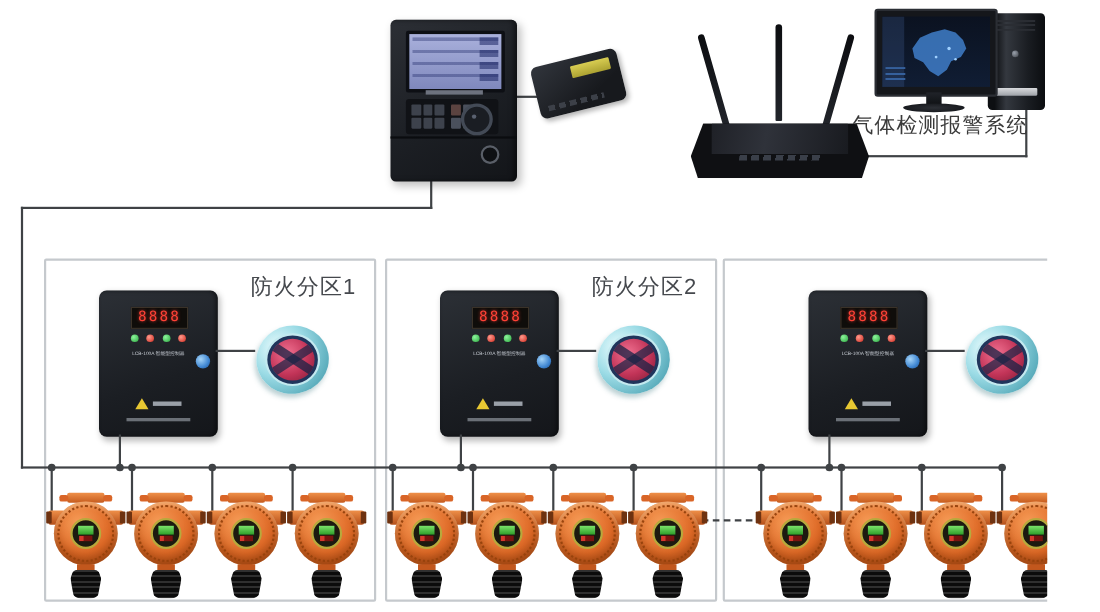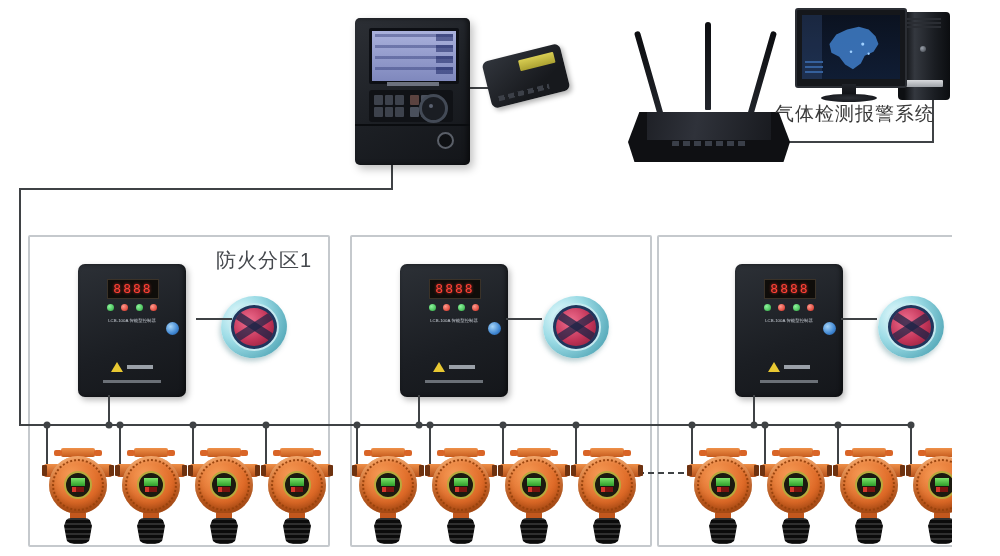--- a/index.html
+++ b/index.html
@@ -226,21 +226,21 @@
   <div class="sys-label">气体检测报警系统</div>
 
 <div class="wire" style="left: 470px; top: 87px; width: 22px; height: 2px;"></div>
     <div class="wire" style="left: 391px; top: 164px; width: 2px; height: 26px;"></div>
     <div class="wire" style="left: 19px; top: 188px; width: 374px; height: 2px;"></div>
     <div class="wire" style="left: 19px; top: 188px; width: 2px; height: 238px;"></div>
     <div class="wire" style="left: 748px; top: 141px; width: 186px; height: 2px;"></div>
     <div class="wire" style="left: 932px; top: 99px; width: 2px; height: 44px;"></div>
     <div class="wire" style="left: 19px; top: 424px; width: 894px; height: 2px;"></div>
     <div class="wire dashed" style="left: 638px; top: 472px; width: 56px; height: 0px;"></div>
-    <div class="zone-box" style="left: 28px; width: 298px;">
+    <div class="zone-box" style="left: 40px; width: 298px;">
     <div class="zone-label">防火分区1</div>
     <div class="zctrl" style="left: 48px; top: 27px;">
       <div class="zctrl-display">8888</div>
       <div class="zctrl-leds">
         <i class="g"></i>
           <i class="r"></i>
           <i class="g"></i>
           <i class="r"></i>
       </div>
       <div class="zctrl-model">LCB-100A 智能型控制器</div>
@@ -310,20 +310,21 @@
     <div class="det-ring">
       <i class="det-win-green"></i>
       <i class="det-win-red"></i>
     </div>
     <div class="det-neck"></div>
     <div class="det-sensor"></div>
   </div>
     <div class="wire" style="left: 265px; top: 425px; width: 2px; height: 44px;"></div>
     <div class="dot" style="left: 266px; top: 425px;"></div>
     <div class="zone-box" style="left: 350px; width: 298px;">
+    <div class="zone-label">防火分区2</div>
     <div class="zctrl" style="left: 48px; top: 27px;">
       <div class="zctrl-display">8888</div>
       <div class="zctrl-leds">
         <i class="g"></i>
           <i class="r"></i>
           <i class="g"></i>
           <i class="r"></i>
       </div>
       <div class="zctrl-model">LCB-100A 智能型控制器</div>
       <div class="zctrl-bluebtn"></div>

